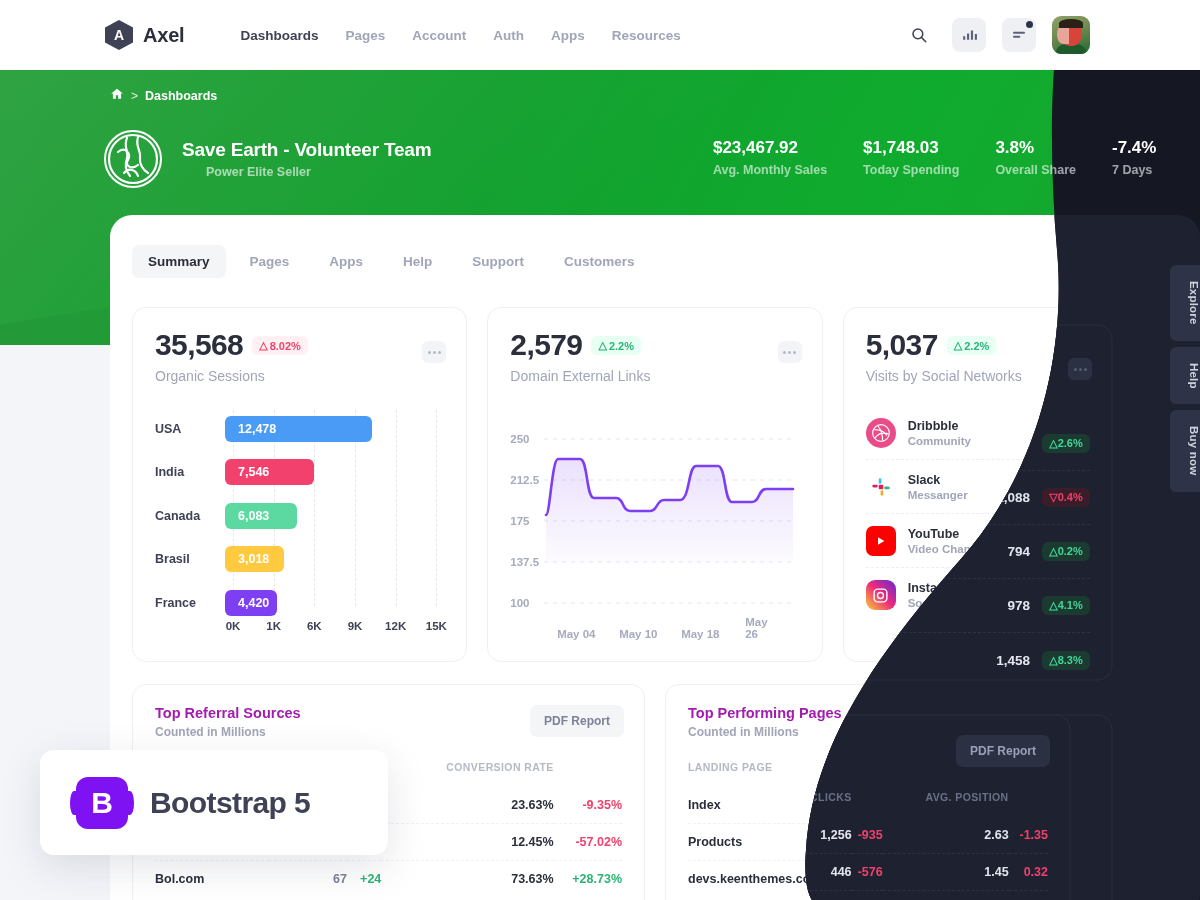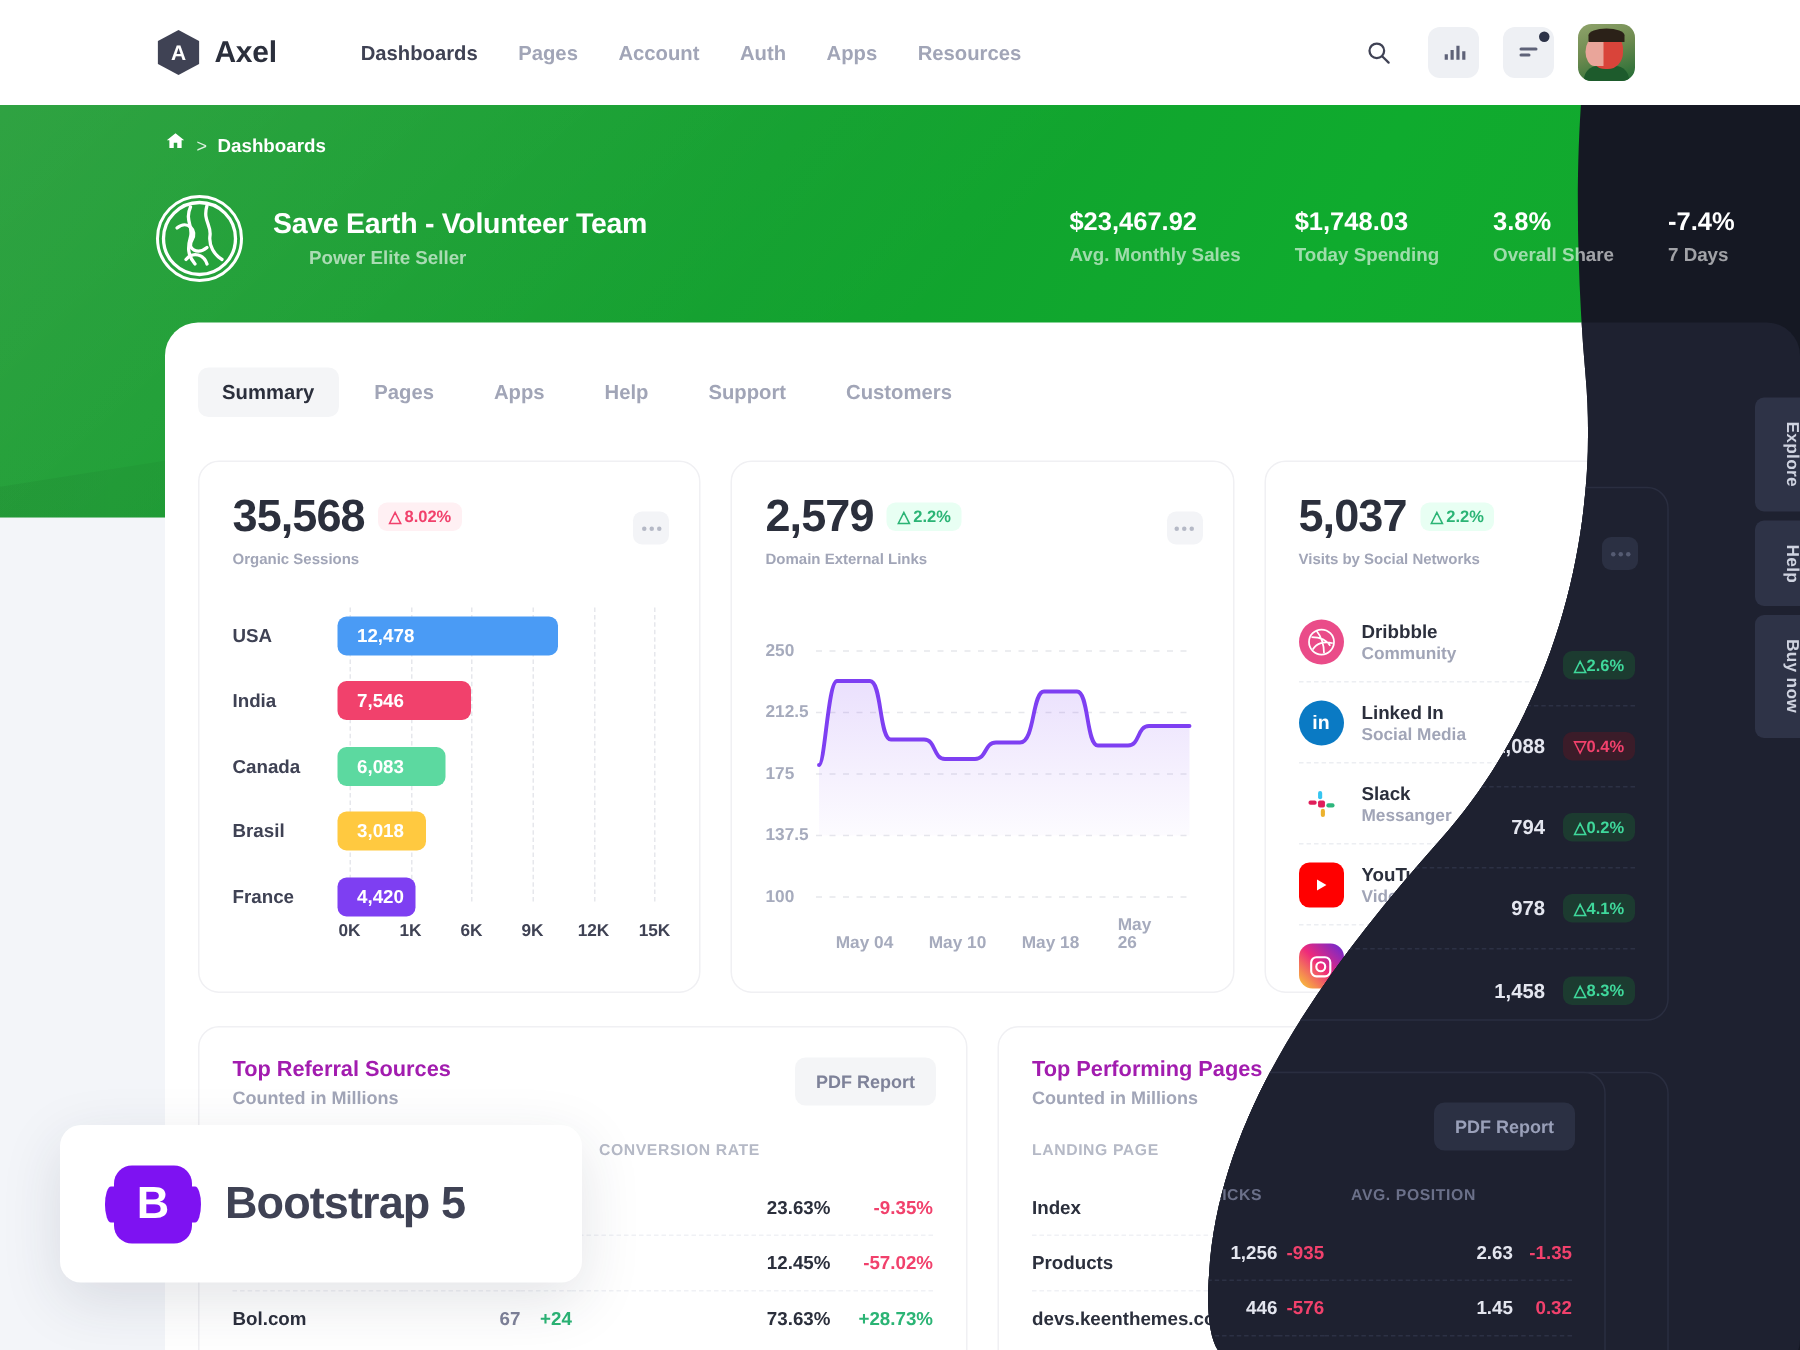--- a/index.html
+++ b/index.html
@@ -84,21 +84,21 @@
   .tab { font-size: 13.5px; font-weight: 600; color: #a1a5b7; padding: 9px 16px; border-radius: 7px; cursor: pointer; white-space: nowrap; }
   .tab.active { background: #f4f5f7; color: #2b2f3c; }
 
   .cards { display: flex; gap: 20px; padding: 20px 22px 0 22px; }
   .card { flex: 1; background: #fff; border: 1px solid #f0f0f3; border-radius: 14px; padding: 20px 22px 18px 22px; position: relative; height: 355px; }
   .card-hdr { display: flex; align-items: flex-start; }
   .card-num { font-size: 30px; font-weight: bold; color: #2b2f3c; letter-spacing: -0.6px; }
   .badge { display: inline-flex; align-items: center; gap: 2px; font-size: 11px; font-weight: bold; padding: 3px 7px; border-radius: 6px; margin-left: 9px; position: relative; top: -6px; }
   .badge.up { background: #e8fff3; color: #2bb475; }
   .badge.down { background: #fff0f3; color: #f1416c; }
-  .card-sub { font-size: 10px; font-weight: 700; color: #a1a5b7; margin-top: 6px; }
+  .card-sub { font-size: 14px; font-weight: 400; color: #a1a5b7; margin-top: 6px; }
   .dots {
     position: absolute; right: 20px; top: 33px; width: 24px; height: 22px; border-radius: 6px;
     background: #f3f4f7; display: flex; align-items: center; justify-content: center; gap: 2px; cursor: pointer;
   }
   .dots i { width: 3px; height: 3px; border-radius: 50%; background: #b5b9c6; display:block; }
 
   
   .barchart { position: relative; margin-top: 26px; height: 230px; }
   .bc-grid { position: absolute; left: 78px; top: 0; right: 8px; height: 196px; }
   .bc-grid span { position: absolute; top: 0; bottom: 0; width: 1px; border-left: 1px dashed #e6e7ec; }
@@ -124,21 +124,21 @@
   .sval { margin-left: auto; font-size: 13.5px; font-weight: bold; color: #2b2f3c; }
   .sbadge { margin-left: 12px; font-size: 11px; font-weight: bold; padding: 3px 6px; border-radius: 6px; min-width: 48px; text-align:center; }
 
   
   .tables { display: flex; gap: 20px; padding: 22px 22px 0 22px; }
   .tcard { flex: 1; background: #fff; border: 1px solid #f0f0f3; border-radius: 14px; padding: 20px 22px; position: relative; height: 260px; }
   .tcard-title { font-size: 14.5px; font-weight: bold; color: #a21caf; }
   .tcard-sub { font-size: 12px; font-weight: 600; color: #a1a5b7; margin-top: 4px; }
   .pdfbtn { position: absolute; right: 20px; top: 20px; background: #f4f5f7; color: #7e8299; font-size: 12px; font-weight: 600; padding: 9px 14px; border-radius: 7px; cursor: pointer; }
   table { width: 100%; border-collapse: collapse; margin-top: 22px; }
-  th { font-size: 10.5px; font-weight: 600; color: #b5b9c6; letter-spacing: .4px; text-transform: uppercase; text-align: left; padding-bottom: 14px; }
+  th { font-size: 10.5px; font-weight: 600; color: #b5b9c6; letter-spacing: .4px; text-transform: uppercase; text-align: right; padding-bottom: 14px; }
   th.l { text-align: left; }
   td { font-size: 12.5px; font-weight: bold; color: #2b2f3c; text-align: right; padding: 11px 0; border-top: 1px dashed #f0f1f5; }
   td.l { text-align: left; }
   tbody tr:first-child td { border-top: none; }
   .pos { color: #2bb475; }
   .neg { color: #f1416c; }
   .dim { color: #7e8299; font-weight: bold; }
   .gap { padding-left: 18px; }
 
   
@@ -355,29 +355,20 @@
                   <circle cx="12" cy="12" r="10"></circle>
                   <path d="M4 8c7 0 12 2 15 7M8 3c4 5 6 11 6 18M21 13c-7-2-13 0-16 5"></path>
                 </svg>
             </div>
             <div>
                 <div class="sname">Dribbble</div>
                 <div class="ssub">Community</div>
               </div>
             <div class="sval">579</div>
             <div class="sbadge" style="background:#e8fff3;color:#2bb475">△︎<span>2.6%</span></div>
-          </div>
-          <div class="srow">
-            <div class="sicon" style="background:#0a7ac4;border-radius:50%;color:#fff;font-weight:bold;font-size:13px">in</div>
-            <div>
-                <div class="sname">Linked In</div>
-                <div class="ssub">Social Media</div>
-              </div>
-            <div class="sval">1,088</div>
-            <div class="sbadge" style="background:#fff0f3;color:#f1416c">▽︎<span>0.4%</span></div>
           </div>
           <div class="srow">
             <div class="sicon">
               <svg width="22" height="22" viewBox="0 0 24 24">
                 <rect x="2.5" y="9.5" width="6" height="3" rx="1.5" fill="#e01e5a"></rect>
                 <rect x="9.5" y="2.5" width="3" height="6" rx="1.5" fill="#36c5f0"></rect>
                 <rect x="15.5" y="11.5" width="6" height="3" rx="1.5" fill="#2eb67d"></rect>
                 <rect x="11.5" y="15.5" width="3" height="6" rx="1.5" fill="#ecb22e"></rect>
                 <rect x="9.5" y="9.5" width="5" height="5" rx="1.3" fill="#e01e5a"></rect>
               </svg>

